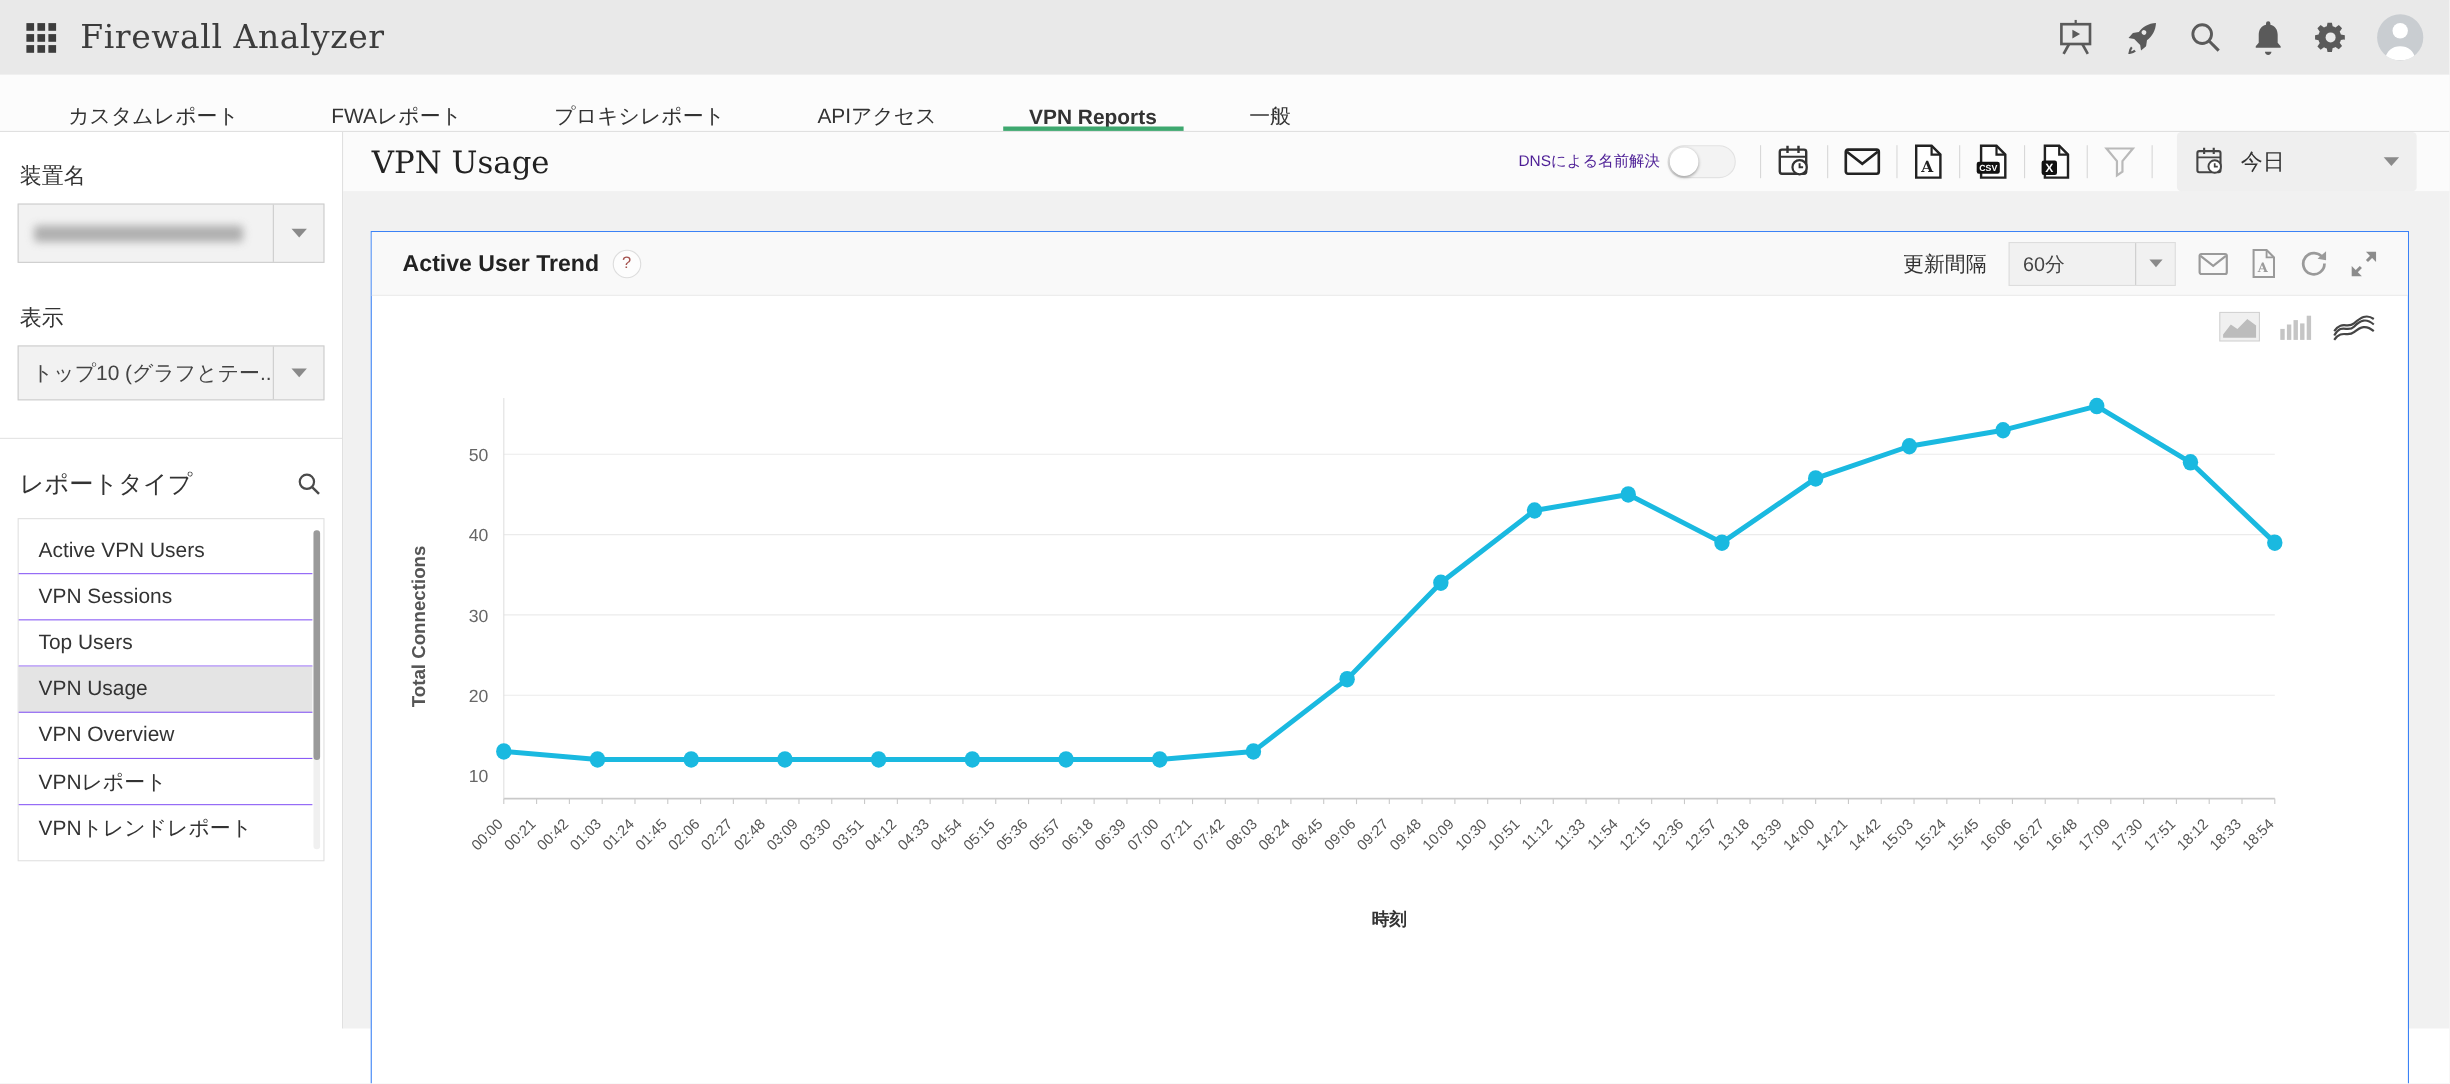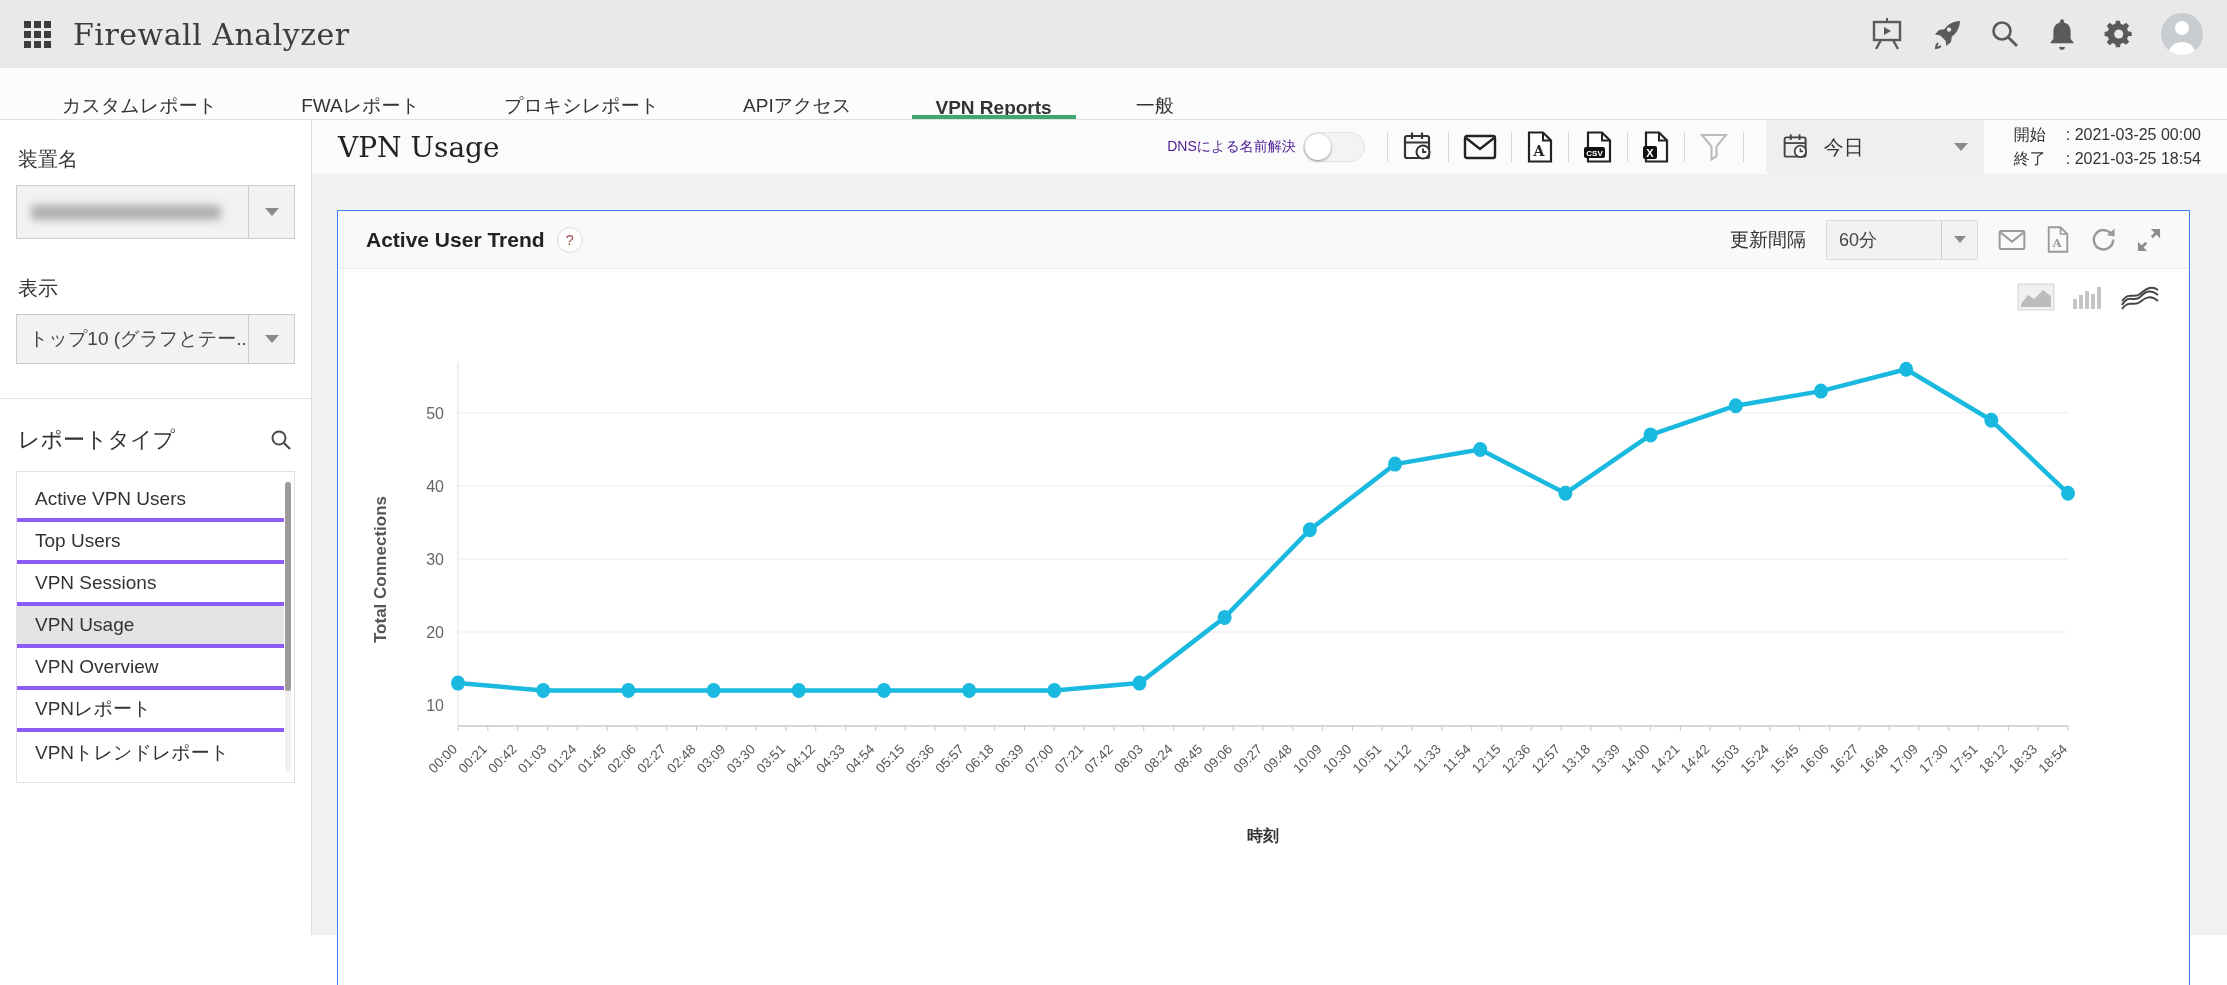--- a/index.html
+++ b/index.html
@@ -39,21 +39,21 @@
   .select{height:54px;border:1px solid #ccc;background:#f2f2f2;display:flex;align-items:center;cursor:pointer;}
   .select .sel-text{flex:1;padding:0 12px;font-size:19px;color:#444;white-space:nowrap;overflow:hidden;}
   .sel-caret{width:46px;align-self:stretch;border-left:1px solid #ccc;display:flex;align-items:center;justify-content:center;}
   .caret{width:0;height:0;border-left:7px solid transparent;border-right:7px solid transparent;border-top:8px solid #8a8a8a;}
   .blur-bar{width:190px;height:15px;margin-left:14px;background:#9f9f9f;border-radius:3px;filter:blur(4px);opacity:.8;}
   .side-divider{border:none;border-top:1px solid #e3e3e3;margin:34px -16px 26px -16px;}
   .rt-head{display:flex;align-items:center;justify-content:space-between;margin:0 2px 16px 2px;}
   .rt-head .side-label{margin:0;font-size:22px;}
   .rt-list{border:1px solid #e0e0e0;position:relative;padding:8px 0;}
   .rt-row{height:42px;display:flex;align-items:center;padding-left:18px;font-size:19px;color:#333;
-          border-bottom:4px solid #8b5cf6;cursor:pointer;margin-right:10px;}
+          border-bottom:1px solid #8b5cf6;cursor:pointer;margin-right:10px;}
   .rt-row:last-child{border-bottom:none;}
   .rt-row.selected{background:#e4e4e4;}
   .rt-scroll-track{position:absolute;top:10px;bottom:10px;right:3px;width:6px;background:#f0f0f0;border-radius:3px;}
   .rt-scroll-thumb{position:absolute;top:0;right:0;width:6px;height:72%;background:#9a9a9a;border-radius:3px;cursor:grab;}
 
   
   .page-header{height:80px;background:#fbfbfb;display:flex;align-items:center;padding:0 26px;border-bottom:1px solid #ececec;}
   .page-title{font-family:"DejaVu Serif","Liberation Serif",serif;font-size:28px;color:#222;}
   .ph-tools{margin-left:auto;display:flex;align-items:center;}
   .dns-label{font-size:14px;color:#4c1d95;margin-right:7px;white-space:nowrap;}
@@ -182,22 +182,22 @@
         <span style="cursor:pointer;display:flex;">
           <svg width="24" height="24" viewBox="0 0 24 24">
               <circle cx="10" cy="10" r="6.5" fill="none" stroke="#4a4a4a" stroke-width="2"></circle>
               <line x1="15" y1="15" x2="21" y2="21" stroke="#4a4a4a" stroke-width="2.2"></line>
             </svg>
         </span>
       </div>
       <div class="rt-list">
         <div id="rt-rows">
             <div class="rt-row">Active VPN Users</div>
+            <div class="rt-row">VPN Sessions</div>
             <div class="rt-row">Top Users</div>
-            <div class="rt-row">VPN Sessions</div>
             <div class="rt-row selected">VPN Usage</div>
             <div class="rt-row">VPN Overview</div>
             <div class="rt-row">VPNレポート</div>
             <div class="rt-row">VPNトレンドレポート</div>
           </div>
         <div class="rt-scroll-track">
           <div class="rt-scroll-thumb"></div>
         </div>
       </div>
     </aside>
@@ -267,30 +267,20 @@
                   <rect x="3" y="5" width="24" height="22" rx="2" fill="none" stroke="#444" stroke-width="2.2"></rect>
                   <line x1="10" y1="1.5" x2="10" y2="8" stroke="#444" stroke-width="2.2"></line>
                   <line x1="20" y1="1.5" x2="20" y2="8" stroke="#444" stroke-width="2.2"></line>
                   <line x1="3" y1="11.5" x2="27" y2="11.5" stroke="#444" stroke-width="2"></line>
                   <circle cx="21" cy="21" r="6.5" fill="#fff" stroke="#444" stroke-width="2"></circle>
                   <path d="M21 17.5V21h3.2" fill="none" stroke="#444" stroke-width="1.8"></path>
                 </svg>
             </span>
             <span class="date-val">今日</span>
             <span class="caret"></span>
-          </div>
-          <div class="range">
-            <div class="row">
-                <span class="rlabel">開始</span>
-                <span class="rval">: 2021-03-25 00:00</span>
-              </div>
-            <div class="row">
-                <span class="rlabel">終了</span>
-                <span class="rval">: 2021-03-25 18:54</span>
-              </div>
           </div>
         </div>
       </div>
 
       <div class="canvas">
         <section class="card">
           <div class="card-header">
             <span class="card-title">Active User Trend</span>
             <span class="help-badge">?</span>
             <div class="ch-right">

